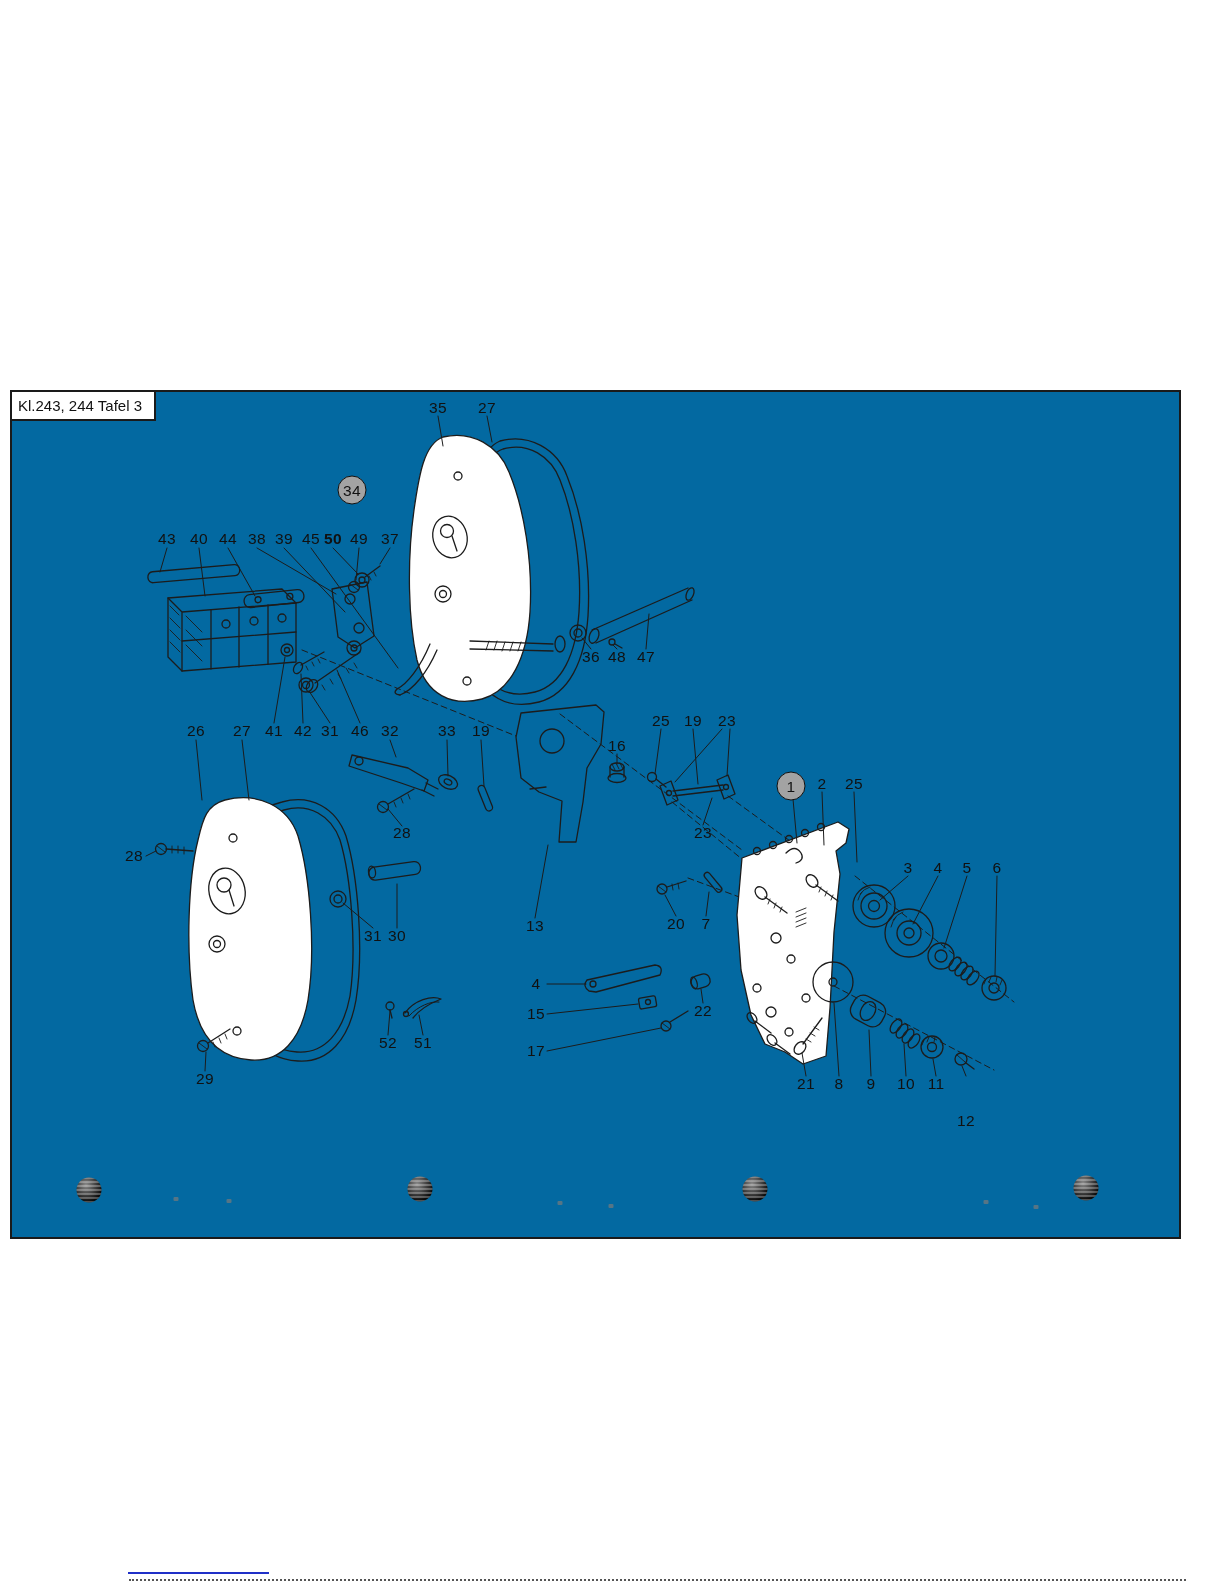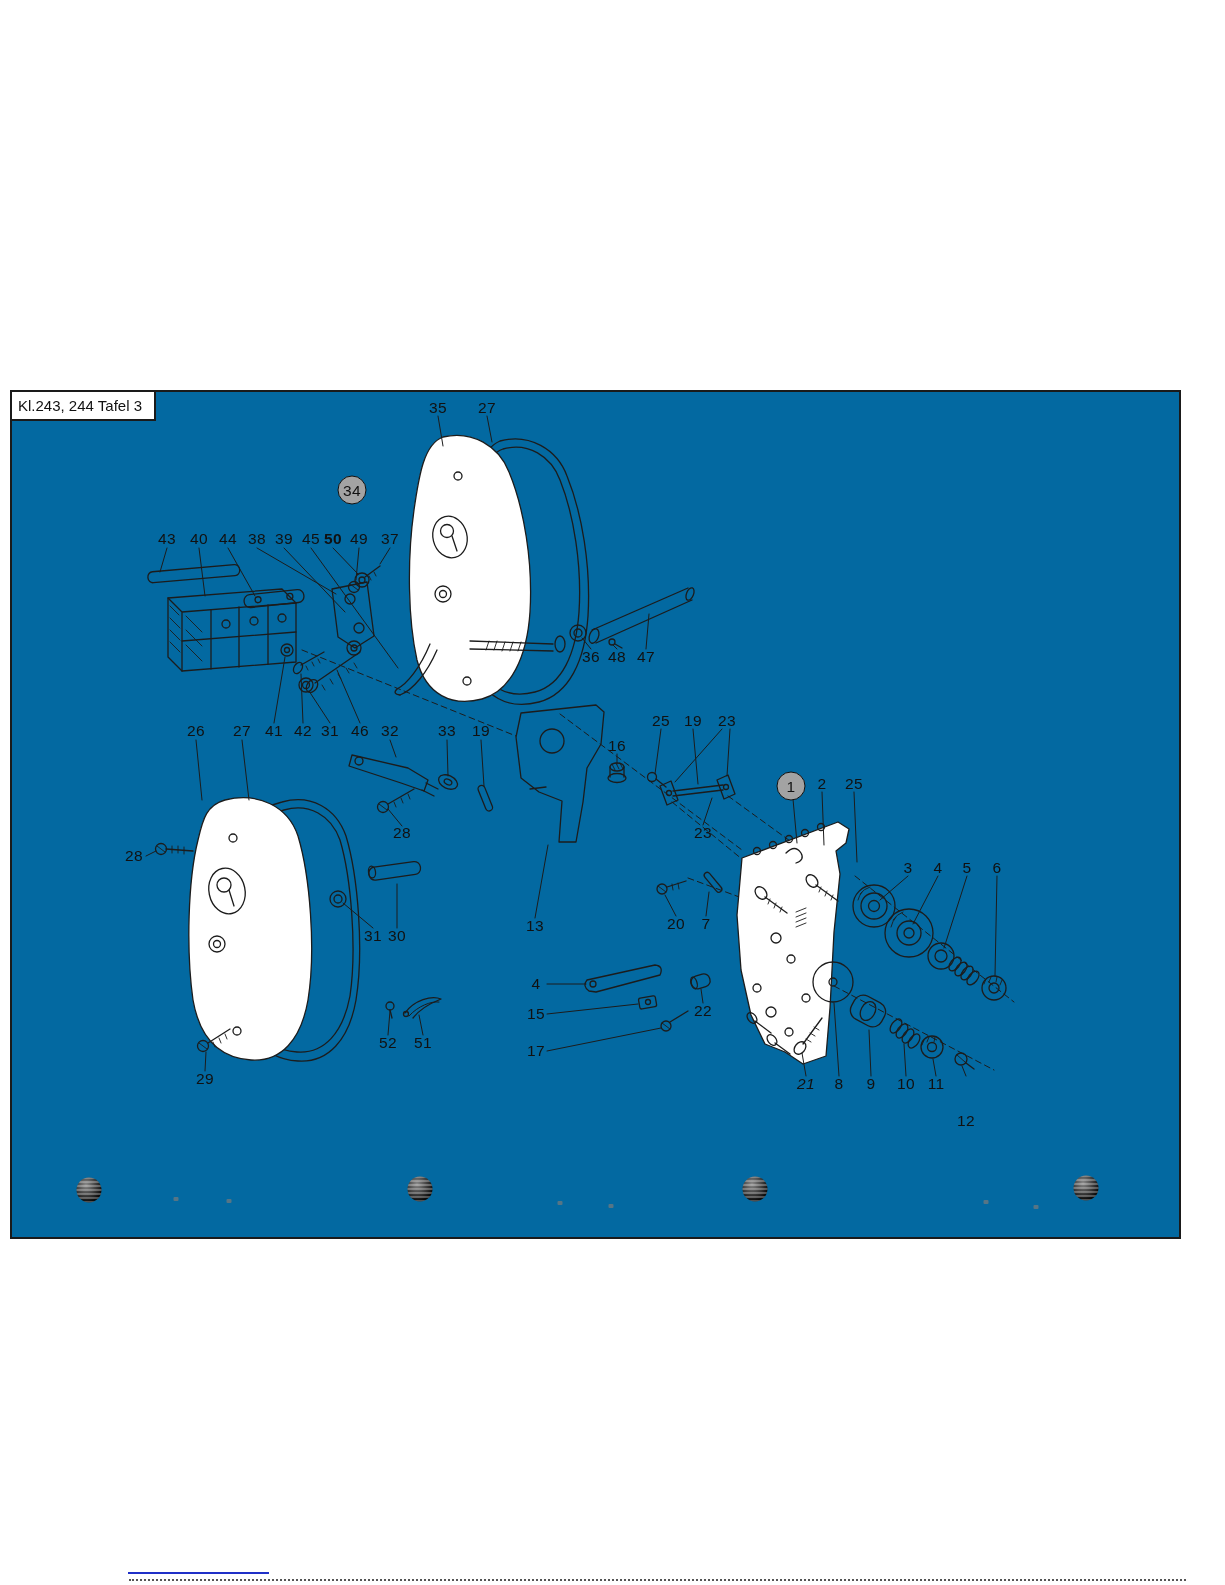--- a/index.html
+++ b/index.html
@@ -468,21 +468,21 @@
       <div class="part-label" style="left: 706px; top: 924px;">7</div>
       <div class="part-label" style="left: 373px; top: 936px;">31</div>
       <div class="part-label" style="left: 397px; top: 936px;">30</div>
       <div class="part-label" style="left: 536px; top: 984px;">4</div>
       <div class="part-label" style="left: 536px; top: 1014px;">15</div>
       <div class="part-label" style="left: 703px; top: 1011px;">22</div>
       <div class="part-label" style="left: 536px; top: 1051px;">17</div>
       <div class="part-label" style="left: 388px; top: 1043px;">52</div>
       <div class="part-label" style="left: 423px; top: 1043px;">51</div>
       <div class="part-label" style="left: 205px; top: 1079px;">29</div>
-      <div class="part-label" style="left: 806px; top: 1084px; font-style: italic;">21</div>
+      <div class="part-label" style="left: 806px; top: 1084px;">21</div>
       <div class="part-label" style="left: 839px; top: 1084px;">8</div>
       <div class="part-label" style="left: 871px; top: 1084px;">9</div>
       <div class="part-label" style="left: 906px; top: 1084px;">10</div>
       <div class="part-label" style="left: 936px; top: 1084px;">11</div>
       <div class="part-label" style="left: 966px; top: 1084px; margin-top: 37px;">12</div>
     </div>
 
   <div id="footer-layer">
     <div class="blue-line"></div>
     <div class="dotted-line"></div>

